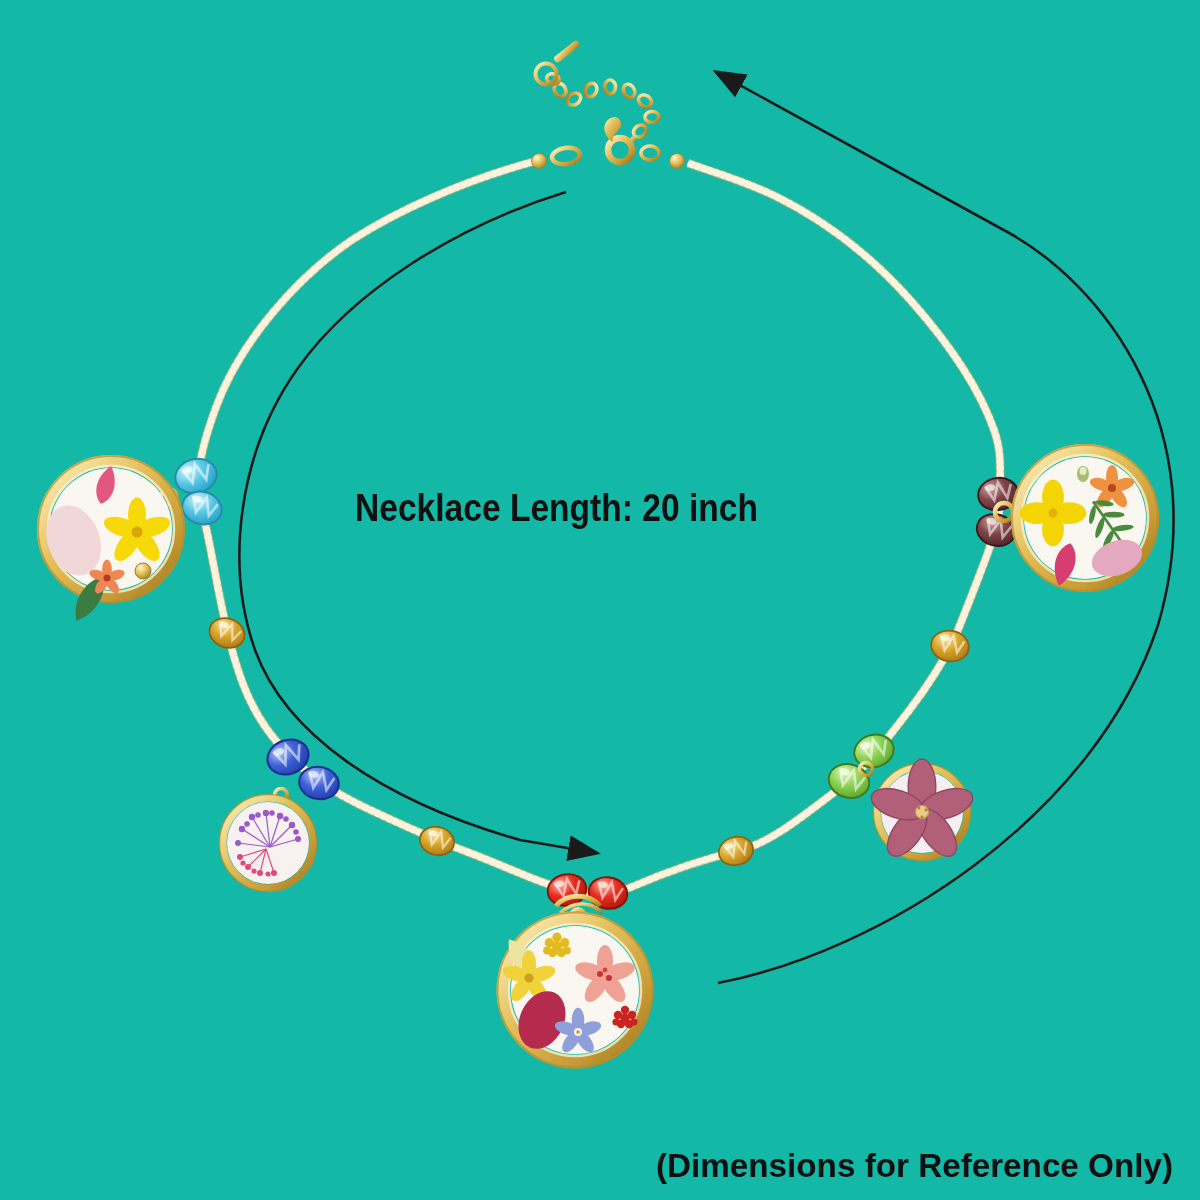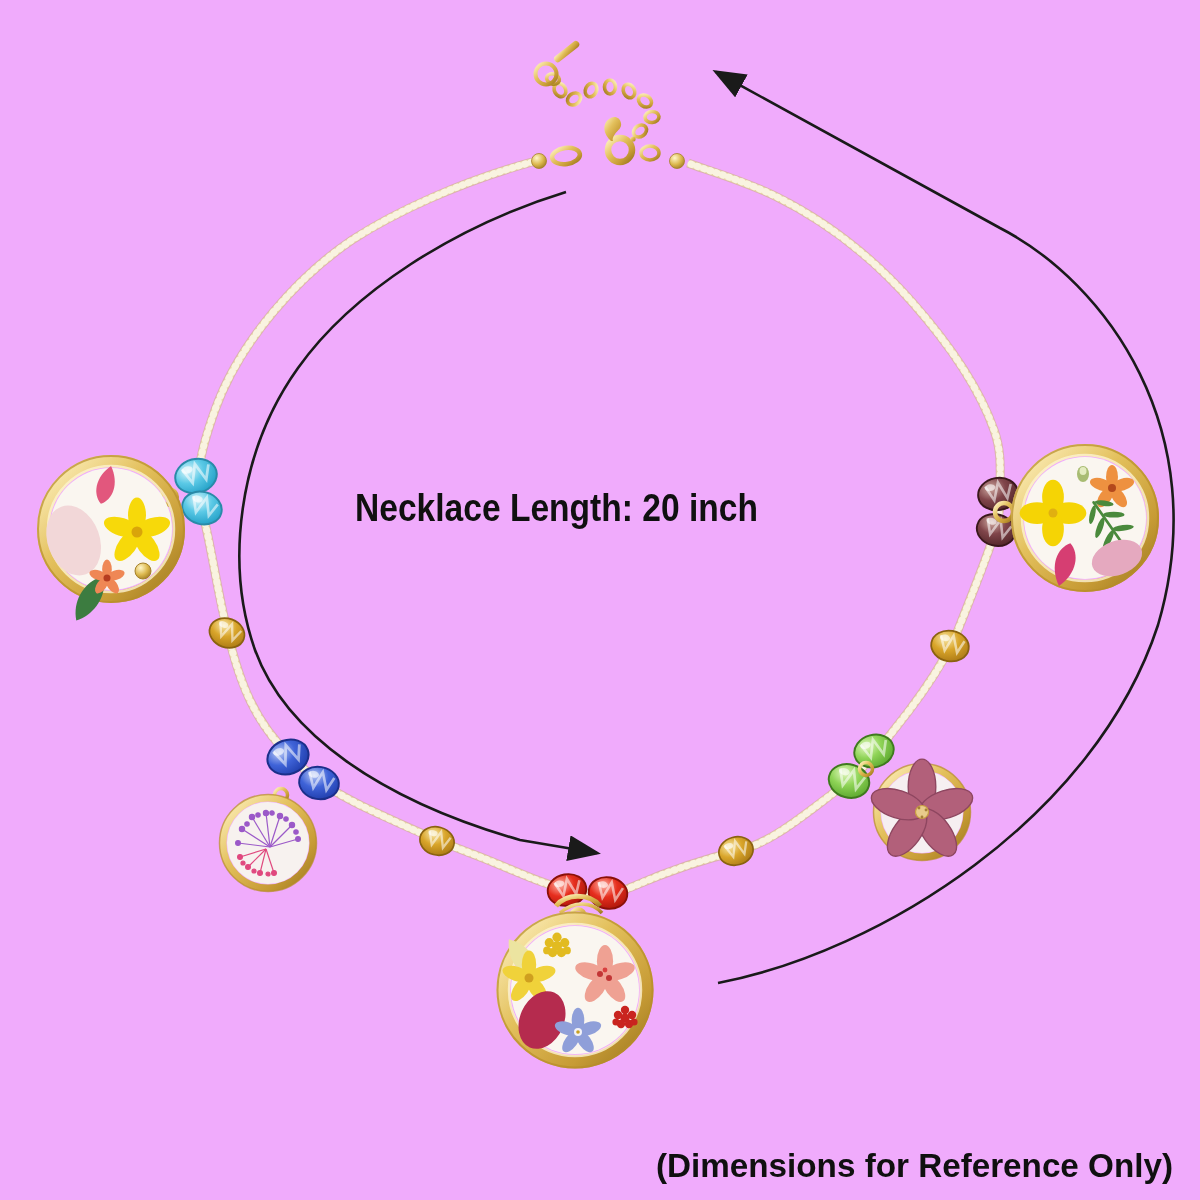--- a/index.html
+++ b/index.html
@@ -1,16 +1,16 @@
 <!DOCTYPE html>
 <html><head>
 <meta charset="utf-8">
 <style>
   html,body{margin:0;padding:0;background:#ffffff;}
-  .stage{position:relative;width:1200px;height:1200px;background:#f0abfc;overflow:hidden;
+  .stage{position:relative;width:1200px;height:1200px;background:#14b8a6;overflow:hidden;
          font-family:"Liberation Sans", sans-serif;}
   svg{display:block}
   text{font-family:"Liberation Sans", sans-serif;font-weight:bold;fill:#101010;}
 </style>
 </head>
 <body>
 
 <div class="stage">
 <svg width="1200" height="1200" viewBox="0 0 1200 1200">
   <defs>

